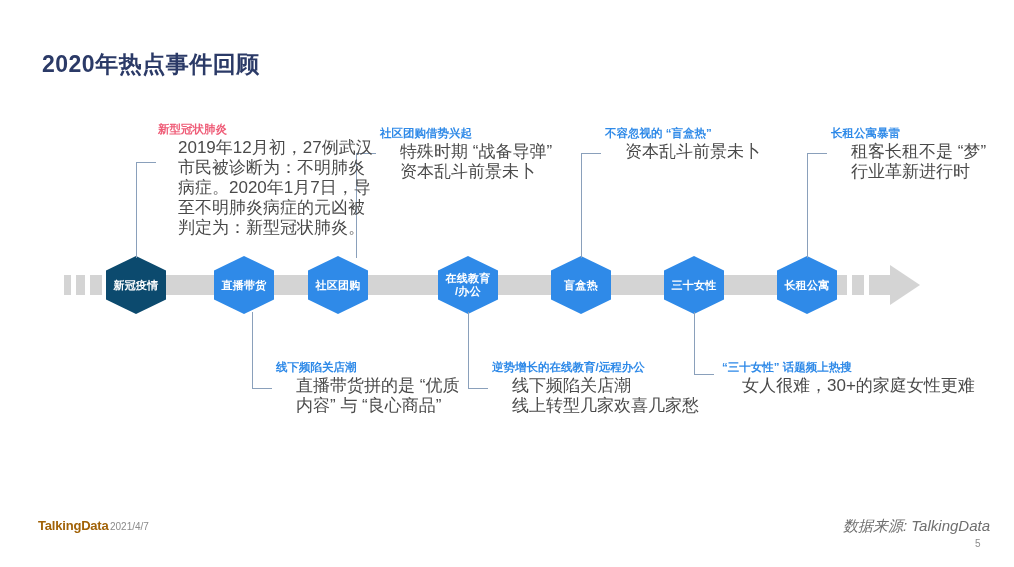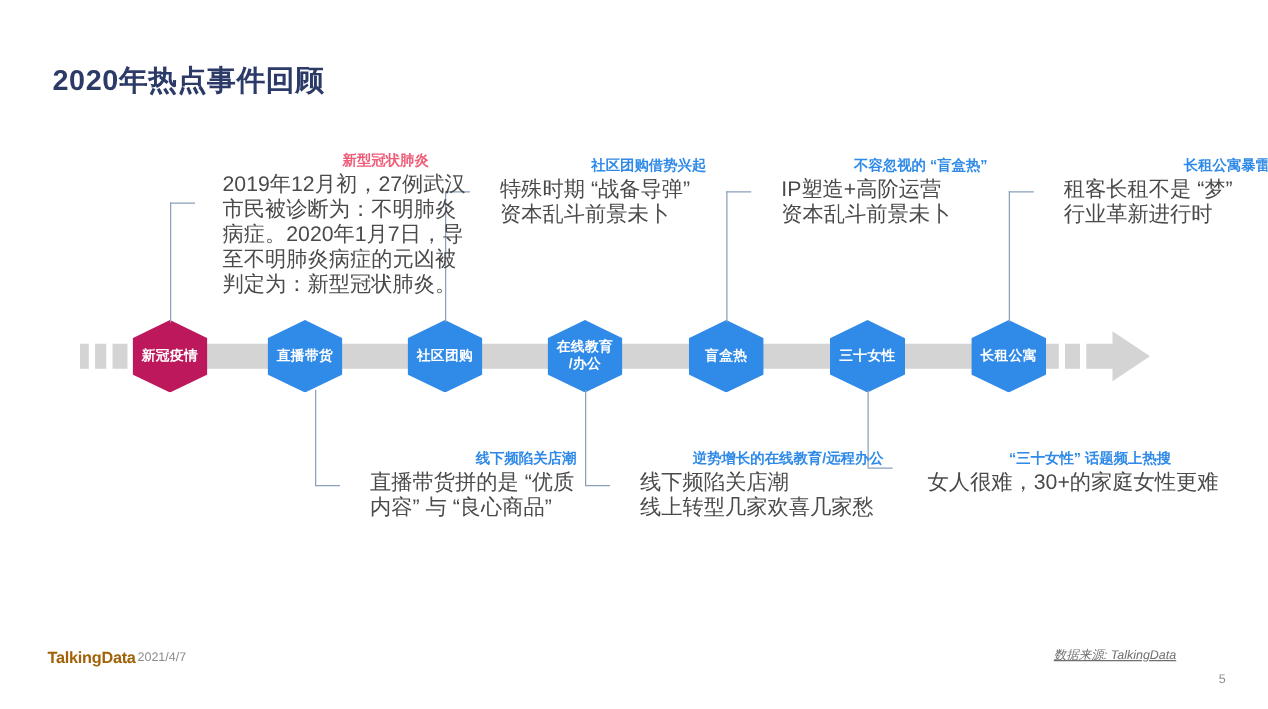--- a/index.html
+++ b/index.html
@@ -64,21 +64,21 @@
     width: 60px;
     height: 58px;
     -webkit-clip-path: polygon(50% 0%, 100% 25%, 100% 75%, 50% 100%, 0% 75%, 0% 25%);
     clip-path: polygon(50% 0%, 100% 25%, 100% 75%, 50% 100%, 0% 75%, 0% 25%);
     background: #2f8ae8;
     display: flex;
     align-items: center;
     justify-content: center;
     text-align: center;
   }
-  .hex.pink { background: #be185d; align-items: center; }
+  .hex.pink { background: #0c4a6e; align-items: center; }
   .hex .hex-label {
     color: #ffffff;
     font-size: 11px;
     font-weight: bold;
     line-height: 13px;
     letter-spacing: 0.3px;
   }
 
   
   .conn-v {
@@ -96,21 +96,20 @@
   .callout {
     position: absolute;
     width: 185px;
   }
   .callout .c-title {
     font-size: 11.5px;
     font-weight: bold;
     color: #2f8ae8;
     line-height: 18px;
     white-space: nowrap;
-    text-align: right;
   }
   .callout.pink-title .c-title { color: #ef5d78; }
   .callout .c-body {
     font-size: 17px;
     color: #4a4a4a;
     line-height: 20px;
     margin-left: 20px;
   }
   .callout .c-body div { white-space: nowrap; }
   .callout.wide { width: 215px; }
@@ -127,25 +126,24 @@
     position: absolute;
     left: 110px;
     top: 521px;
     font-size: 10px;
     color: #8b8b8b;
   }
   .source-note {
     position: absolute;
     left: 843px;
     top: 517px;
-    font-size: 10px;
+    font-size: 15px;
     font-style: italic;
     color: #6f6f6f;
     white-space: nowrap;
-    text-decoration: underline;
   }
   .page-num {
     position: absolute;
     left: 975px;
     top: 538px;
     font-size: 10px;
     color: #8b8b8b;
   }
 </style>
 </head>
@@ -173,21 +171,21 @@
   <div class="hex pink" style="left:106px; top:256px;">
     <div class="hex-label">
       <span>新冠疫情</span>
     </div>
   </div>
   <div class="hex" style="left:214px; top:256px;">
     <div class="hex-label">
       <span>直播带货</span>
     </div>
   </div>
-  <div class="hex" style="left:326px; top:256px;align-items:center;">
+  <div class="hex" style="left:308px; top:256px;align-items:center;">
     <div class="hex-label">
       <span>社区团购</span>
     </div>
   </div>
   <div class="hex" style="left:438px; top:256px;">
     <div class="hex-label">
       <div>在线教育</div>
       <div>/办公</div>
     </div>
   </div>
@@ -243,21 +241,20 @@
     <div class="c-title">社区团购借势兴起</div>
     <div class="c-body">
       <div>特殊时期 “战备导弹”</div>
       <div>资本乱斗前景未卜</div>
     </div>
   </div>
 
   <div class="callout" style="left:605px; top:124px;">
     <div class="c-title">不容忽视的 “盲盒热”</div>
     <div class="c-body">
-      <div>IP塑造+高阶运营</div>
       <div>资本乱斗前景未卜</div>
     </div>
   </div>
 
   <div class="callout" style="left:831px; top:124px;">
     <div class="c-title">长租公寓暴雷</div>
     <div class="c-body">
       <div>租客长租不是 “梦”</div>
       <div>行业革新进行时</div>
     </div>

